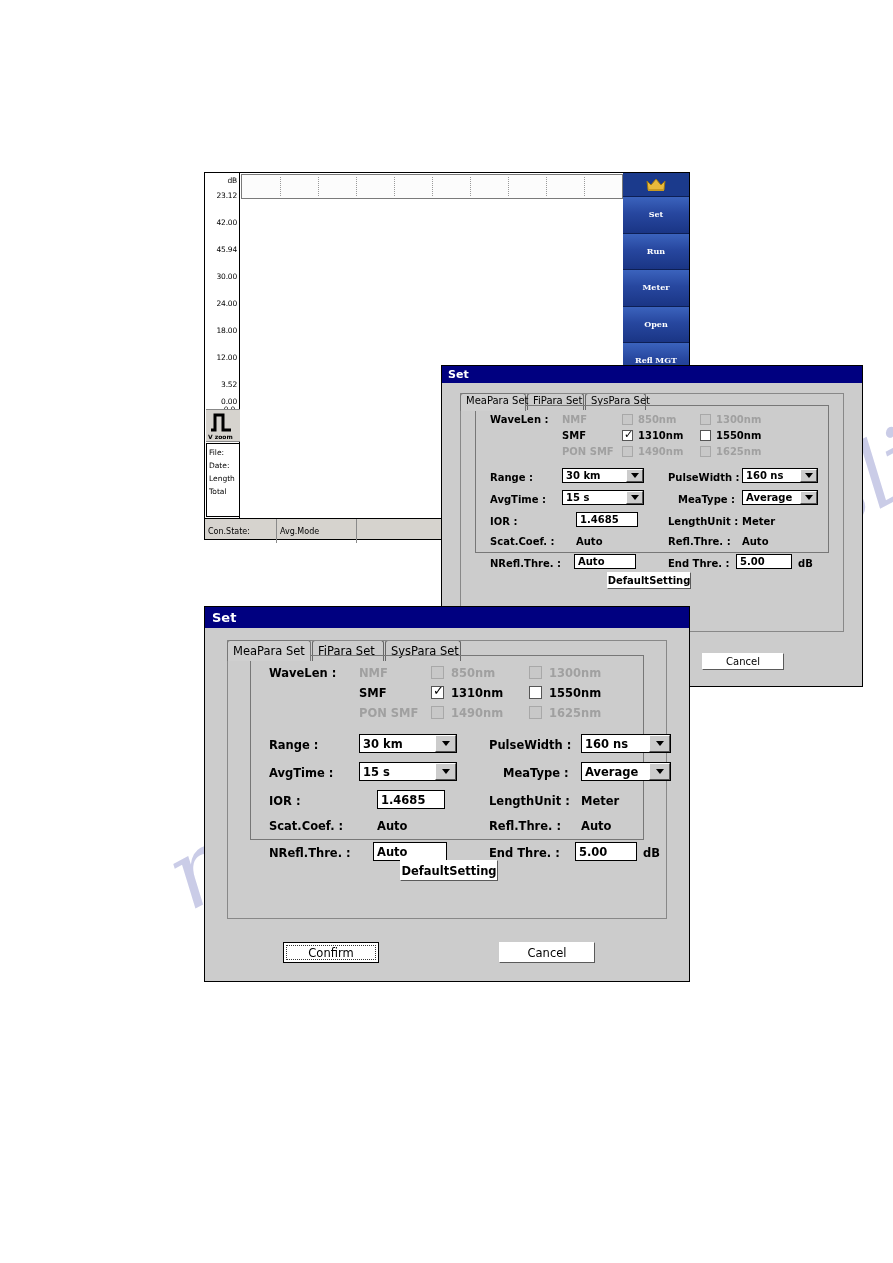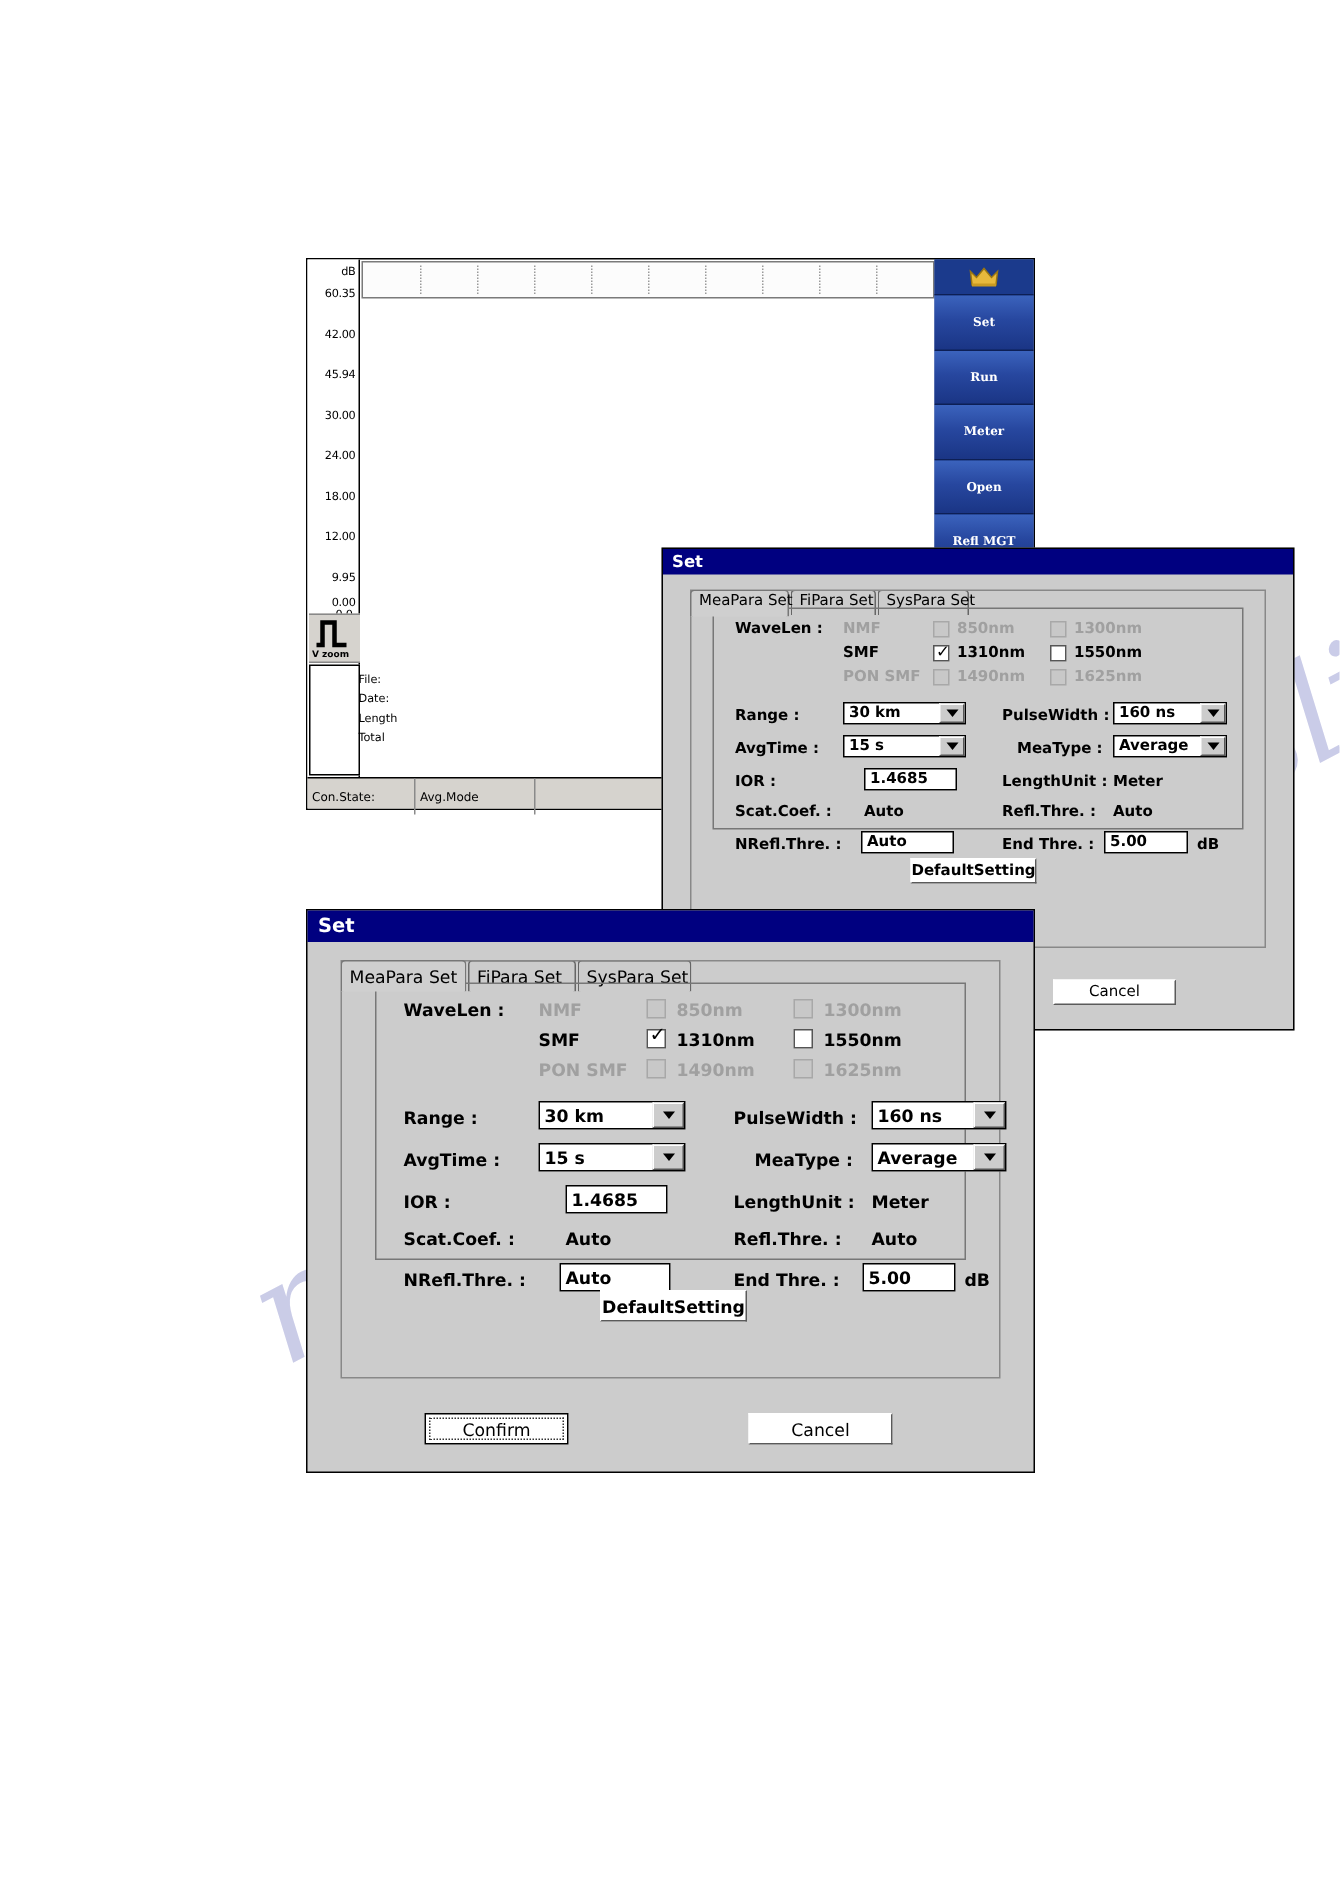--- a/index.html
+++ b/index.html
@@ -28,21 +28,21 @@
   .gl{position:absolute;top:2px;bottom:2px;width:0;border-left:1px dotted #9a9a9a;}
   
   .vzoom{position:absolute;left:1px;top:236px;width:34px;height:33px;
          background:#d6d3ce;border-top:1px solid #888;border-bottom:1px solid #888;
          box-sizing:border-box;}
   .vzoom svg{position:absolute;left:4px;top:2px;}
   .vzoom .lbl{position:absolute;left:2px;bottom:1px;font-size:6px;font-weight:bold;}
   .infopanel{position:absolute;left:1px;top:270px;width:34px;bottom:1px;
              background:#fff;border:1px solid #000;box-sizing:border-box;
              padding:2px 0 0 2px;}
-  .infopanel div{font-size:7.5px;line-height:13px;color:#000;white-space:nowrap;margin-left:30px;}
+  .infopanel div{font-size:7.5px;line-height:13px;color:#000;white-space:nowrap;}
   
   #rail{position:absolute;right:0;top:0;width:66px;bottom:21px;background:#1b3a8c;}
   .railbtn{height:36.5px;background:linear-gradient(180deg,#3b63bd 0%,#27479f 45%,#1a3585 100%);
            border-bottom:1px solid #0d1f55;color:#ffffff;font-size:8px;font-weight:bold;
            display:flex;align-items:center;justify-content:center;text-align:center;
            line-height:9px;box-sizing:border-box;padding:0 2px;
            font-family:"DejaVu Serif",serif;}
   .railtop{height:23px;background:#1b3a8c;border-bottom:1px solid #0d1f55;
            display:flex;align-items:center;justify-content:center;}
   
@@ -110,28 +110,28 @@
 
 <div class="wm wm-a">manualslive</div>
 <div class="wm wm-b">manualslive.com</div>
 
 <div id="device">
 
   <div id="dev-main">
 
     <div class="yaxis">
       <div class="ytick" style="top:3px;">dB</div>
-      <div class="ytick" style="top:18px;">60.35</div>
+      <div class="ytick" style="top:18px;">23.12</div>
       <div class="ytick" style="top:45px;">42.00</div>
       <div class="ytick" style="top:72px;">45.94</div>
       <div class="ytick" style="top:99px;">30.00</div>
       <div class="ytick" style="top:126px;">24.00</div>
       <div class="ytick" style="top:153px;">18.00</div>
       <div class="ytick" style="top:180px;">12.00</div>
-      <div class="ytick" style="top:207px;">9.95</div>
+      <div class="ytick" style="top:207px;">3.52</div>
       <div class="ytick" style="top:224px;">0.00</div>
       <div class="ytick" style="top:232px;right:4px;">0.0</div>
     </div>
 
     <div class="graph">
       <div class="gl" style="left:38px;"></div>
       <div class="gl" style="left:76px;"></div>
       <div class="gl" style="left:114px;"></div>
       <div class="gl" style="left:152px;"></div>
       <div class="gl" style="left:190px;"></div>

